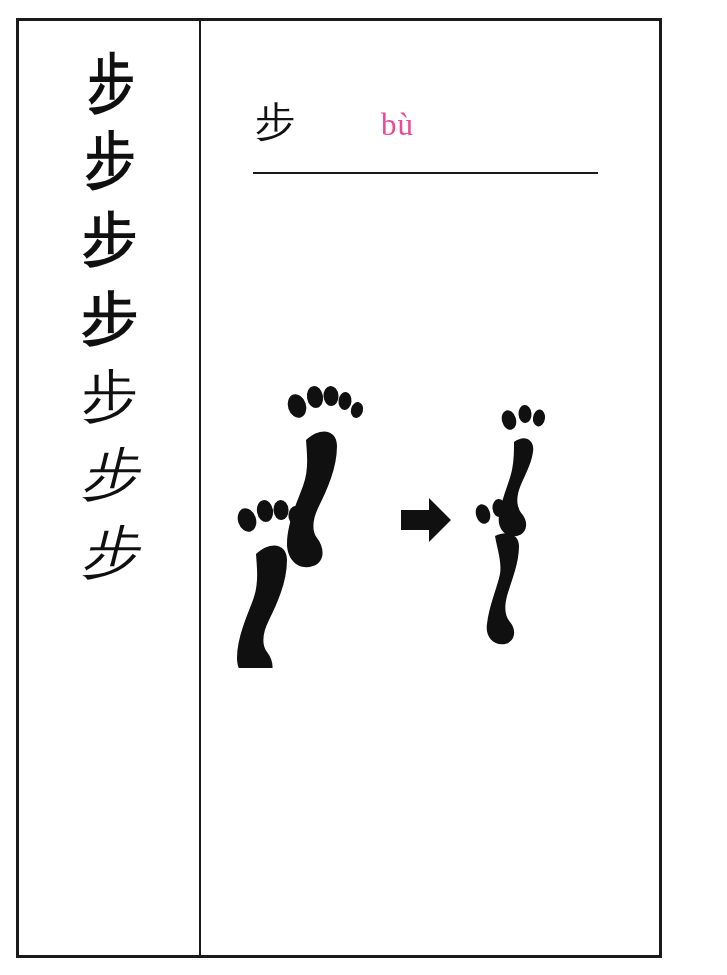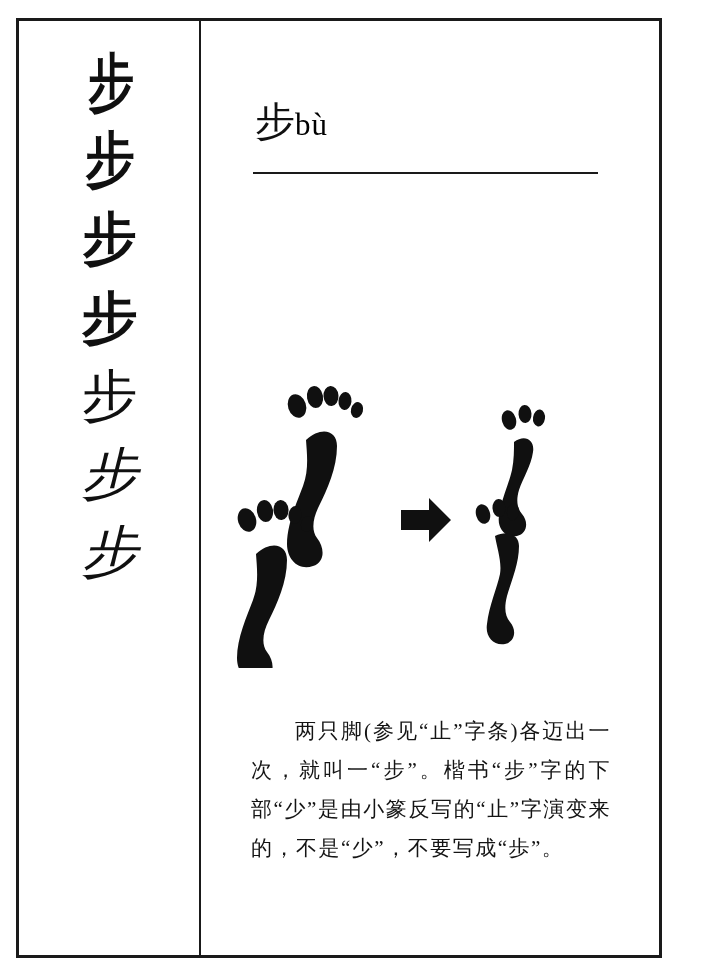--- a/index.html
+++ b/index.html
@@ -94,22 +94,23 @@
   .headword {
     font-family: "Liberation Serif", serif;
     font-size: 40px;
     line-height: 1;
     color: #111111;
   }
   .pinyin {
     font-family: "Liberation Serif", serif;
     font-size: 31px;
     line-height: 1;
+    margin-left: 86px;
     letter-spacing: 1px;
-    color: #000000;
+    color: #ec4899;
   }
   .headword-rule {
     position: absolute;
     left: 50px;
     top: 152px;
     width: 345px;
     height: 0;
     border-top: 2px solid #1a1a1a;
   }
 
@@ -209,16 +210,15 @@
                      C 260 278, 252 268, 254 256 C 256 238, 264 220, 267 206
                      C 269 194, 264 180, 262 168 Z"></path>
             <ellipse cx="250" cy="146" rx="7" ry="10" transform="rotate(-16 250 146)"></ellipse>
             <ellipse cx="266" cy="140" rx="6.5" ry="9" transform="rotate(-4 266 140)"></ellipse>
             <ellipse cx="280" cy="144" rx="6" ry="8.5" transform="rotate(8 280 144)"></ellipse>
           </g>
         </g>
       </svg>
     </div>
 
-    <div class="gloss">两只脚(参见“止”字条)各迈出一次，就叫一“步”。楷书“步”字的下部“少”是由小篆反写的“止”字演变来的，不是“少”，不要写成“歩”。</div>
 
   </div>
 </div>
 
 </body></html>

